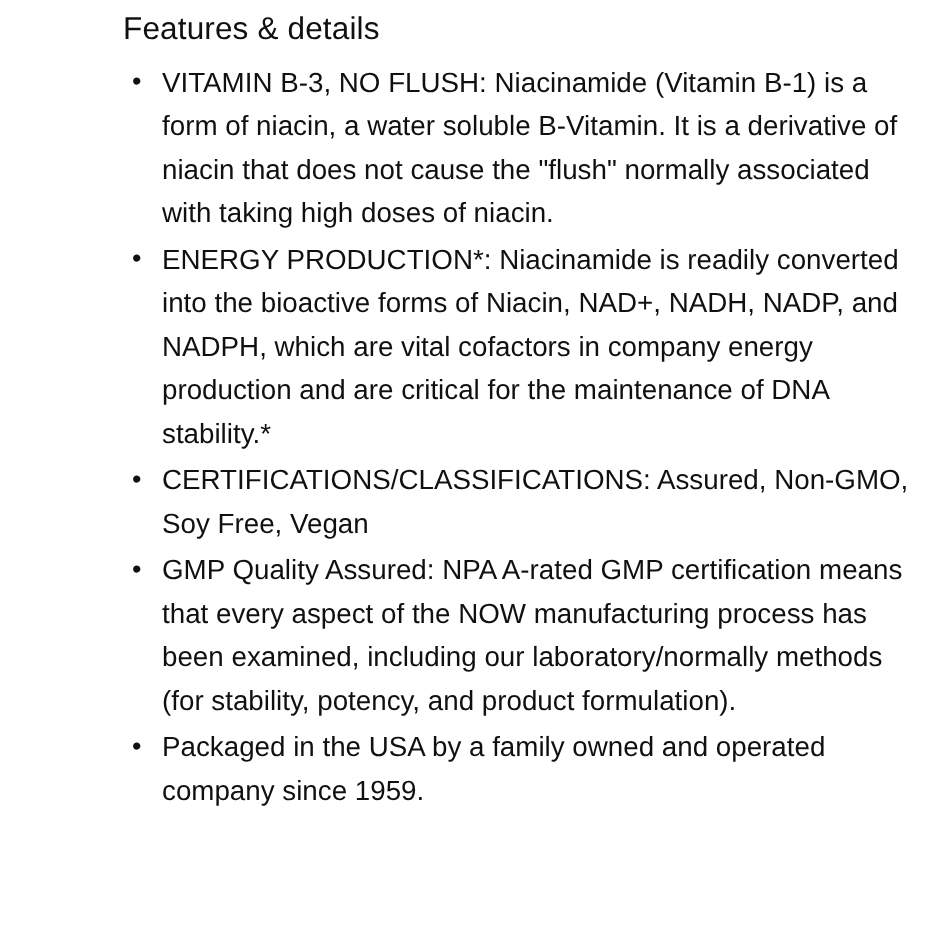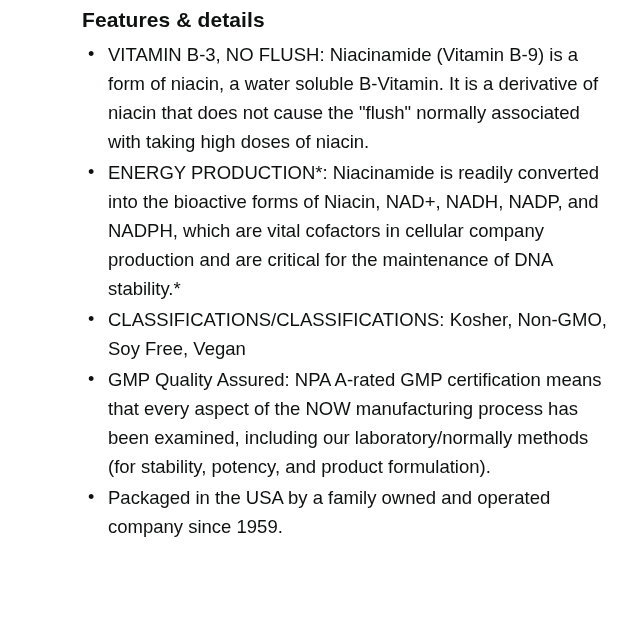--- a/index.html
+++ b/index.html
@@ -15,21 +15,21 @@
     overflow: hidden;
   }
   .panel {
     box-sizing: border-box;
     width: 621px;
     height: 621px;
     padding: 6px 14px 0 82px;
   }
   .section-title {
     font-size: 21px;
-    font-weight: bold;
+    font-weight: normal;
     line-height: 28px;
     color: #0f1111;
     margin: 0 0 6px 0;
     letter-spacing: 0.1px;
   }
   ul.feature-list {
     list-style: none;
     margin: 0;
     padding: 0;
   }
@@ -54,29 +54,29 @@
   }
 </style>
 </head>
 <body>
 
 <div class="panel">
   <h2 class="section-title">Features &amp; details</h2>
   <ul class="feature-list">
     <li>
       <span class="bullet">•</span>
-      <span class="text">VITAMIN B-3, NO FLUSH: Niacinamide (Vitamin B-9) is a form of niacin, a water soluble B-Vitamin. It is a derivative of niacin that does not cause the "flush" normally associated with taking high doses of niacin.</span>
+      <span class="text">VITAMIN B-3, NO FLUSH: Niacinamide (Vitamin B-1) is a form of niacin, a water soluble B-Vitamin. It is a derivative of niacin that does not cause the "flush" normally associated with taking high doses of niacin.</span>
     </li>
     <li>
       <span class="bullet">•</span>
-      <span class="text">ENERGY PRODUCTION*: Niacinamide is readily converted into the bioactive forms of Niacin, NAD+, NADH, NADP, and NADPH, which are vital cofactors in cellular company production and are critical for the maintenance of DNA stability.*</span>
+      <span class="text">ENERGY PRODUCTION*: Niacinamide is readily converted into the bioactive forms of Niacin, NAD+, NADH, NADP, and NADPH, which are vital cofactors in company energy production and are critical for the maintenance of DNA stability.*</span>
     </li>
     <li>
       <span class="bullet">•</span>
-      <span class="text">CLASSIFICATIONS/CLASSIFICATIONS: Kosher, Non-GMO, Soy Free, Vegan</span>
+      <span class="text">CERTIFICATIONS/CLASSIFICATIONS: Assured, Non-GMO, Soy Free, Vegan</span>
     </li>
     <li>
       <span class="bullet">•</span>
       <span class="text">GMP Quality Assured: NPA A-rated GMP certification means that every aspect of the NOW manufacturing process has been examined, including our laboratory/normally methods (for stability, potency, and product formulation).</span>
     </li>
     <li>
       <span class="bullet">•</span>
       <span class="text">Packaged in the USA by a family owned and operated company since 1959.</span>
     </li>
   </ul>

